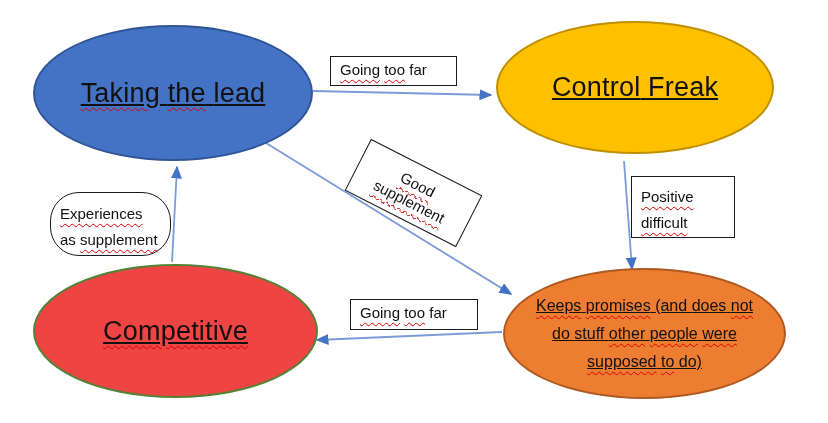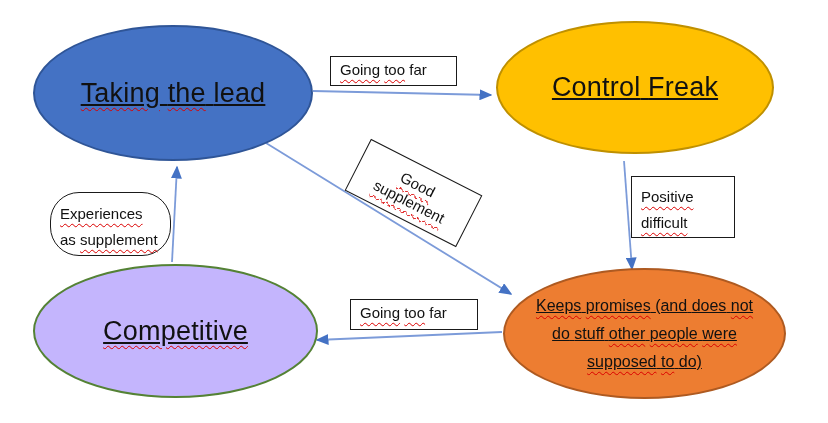--- a/index.html
+++ b/index.html
@@ -50,21 +50,21 @@
   </svg>
 
   <div class="node" id="node-taking" style="background: rgb(68, 114, 196); border-color: rgb(47, 85, 151);">
     <span class="node-text big-title"><span class="sq">Taking</span> <span class="sq">the</span> <span>lead</span></span>
   </div>
 
   <div class="node" id="node-control" style="background: rgb(255, 192, 0); border-color: rgb(191, 144, 0);">
     <span class="node-text big-title"><span>Control</span> <span>Freak</span></span>
   </div>
 
-  <div class="node" id="node-competitive" style="background: #c4b5fd; border-color: rgb(84, 130, 53);">
+  <div class="node" id="node-competitive" style="background: #ef4444; border-color: rgb(84, 130, 53);">
     <span class="node-text big-title"><span class="sq">Competitive</span></span>
   </div>
 
   <div class="node" id="node-keeps" style="background: rgb(237, 125, 49); border-color: rgb(174, 90, 33);">
     <span class="node-text small-node-text"><span class="sq">Keeps</span> <span class="sq">promises</span> <span>(and</span> <span>does</span> <span class="sq">not</span> <span>do</span> <span>stuff</span> <span class="sq">other</span> <span class="sq">people</span> <span class="sq">were</span> <span class="sq">supposed</span> <span class="sq">to</span> <span>do)</span></span>
   </div>
 
   <div class="label-box" id="label-gtf-top">
     <span><span class="sq">Going</span> <span class="sq">too</span> <span>far</span></span>
   </div>

